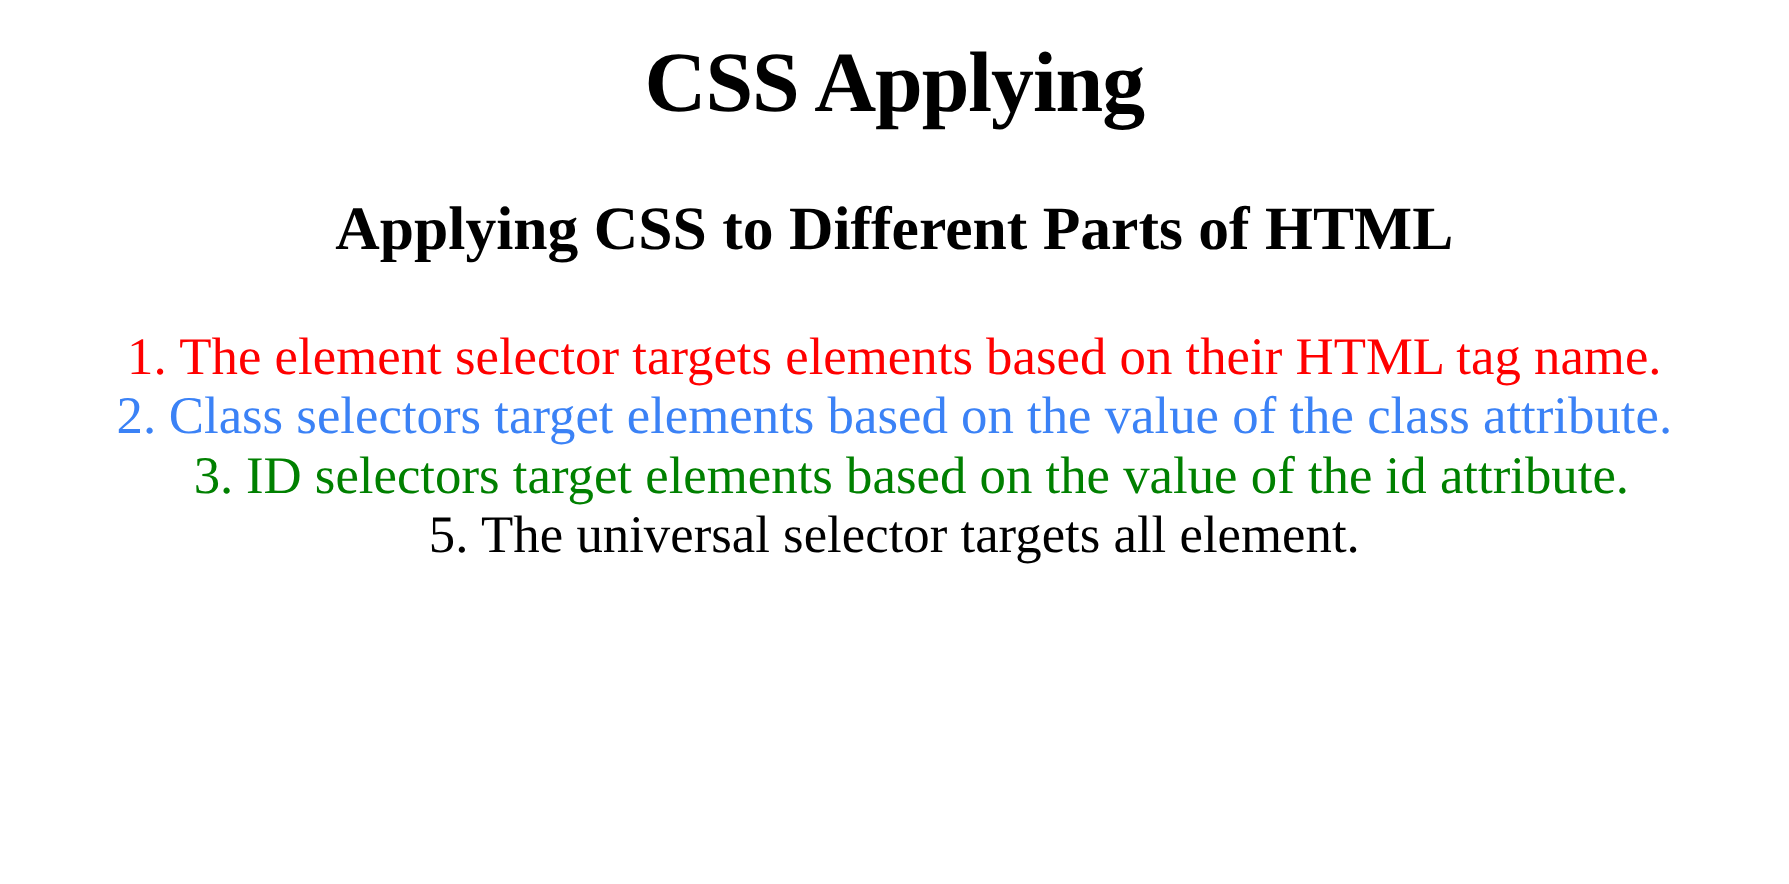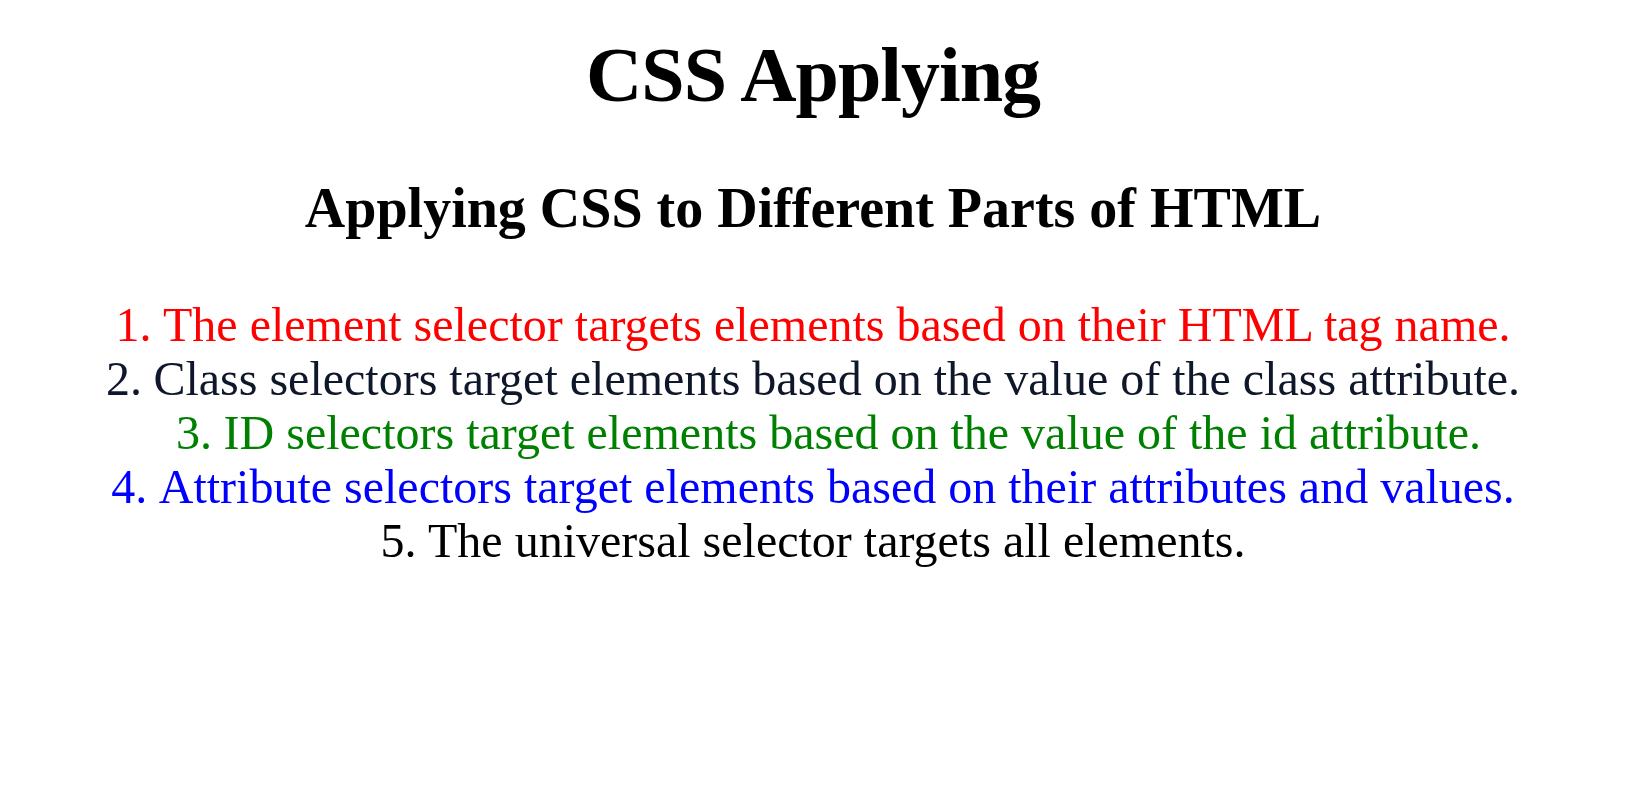--- a/index.html
+++ b/index.html
@@ -48,27 +48,24 @@
 <div>
 
   <h1 class="main-heading">CSS Applying</h1>
 
   <h2 class="sub-heading">Applying CSS to Different Parts of HTML</h2>
 
   <ol class="selector-list">
     <li style="color: rgb(255, 0, 0); margin-top: 18px;">
       <span class="item-number">1.</span><span>The element selector targets elements based on their HTML tag name.</span>
     </li>
-    <li style="color: #0f172a;">
+    <li style="color: #3b82f6;">
       <span class="item-number">2.</span><span>Class selectors target elements based on the value of the class attribute.</span>
     </li>
     <li style="color: rgb(0, 128, 0); margin-left: 31px;">
       <span class="item-number">3.</span><span>ID selectors target elements based on the value of the id attribute.</span>
     </li>
-    <li style="color: rgb(0, 0, 255);">
-      <span class="item-number">4.</span><span>Attribute selectors target elements based on their attributes and values.</span>
-    </li>
     <li style="color: rgb(0, 0, 0);">
-      <span class="item-number">5.</span><span>The universal selector targets all elements.</span>
+      <span class="item-number">5.</span><span>The universal selector targets all element.</span>
     </li>
   </ol>
 
 </div>
 
 </body></html>

